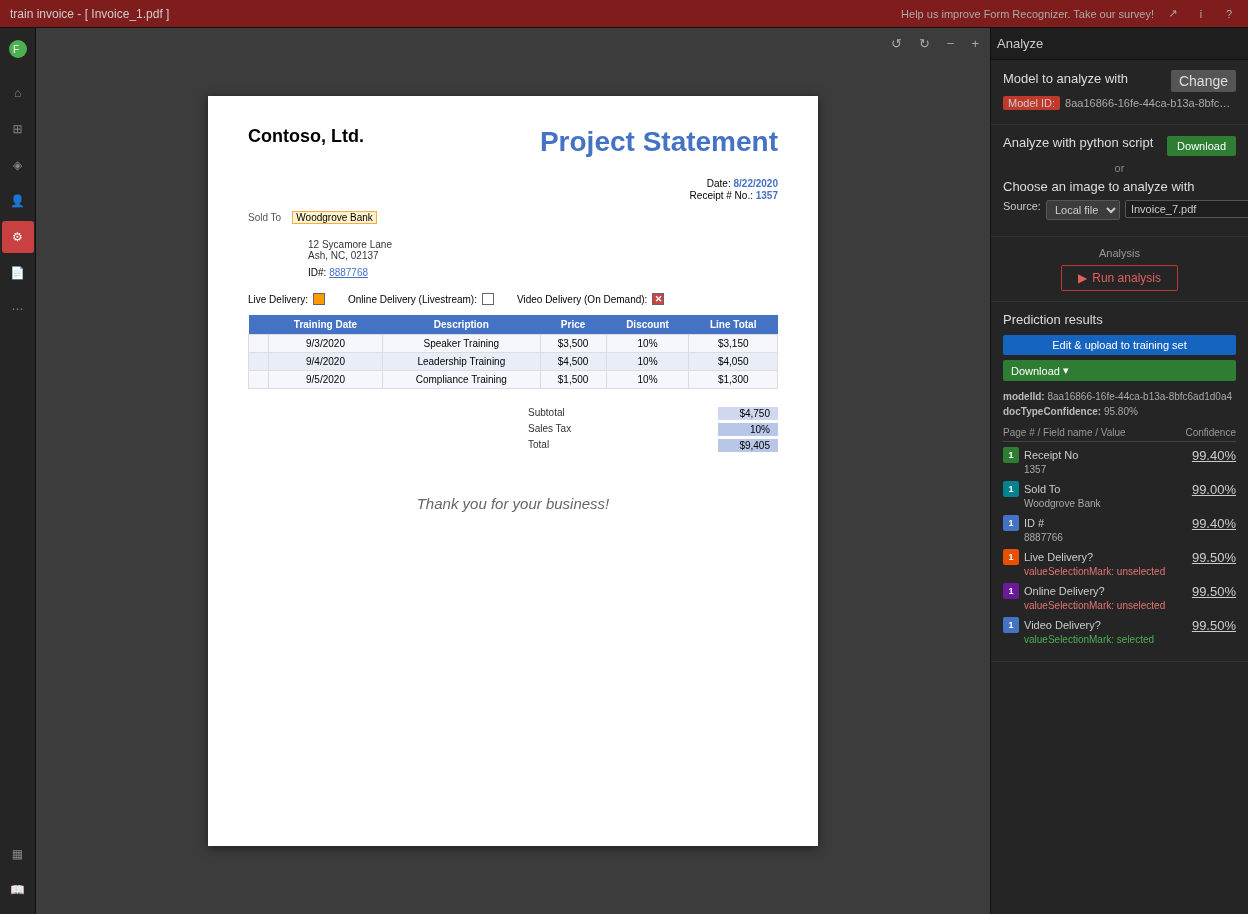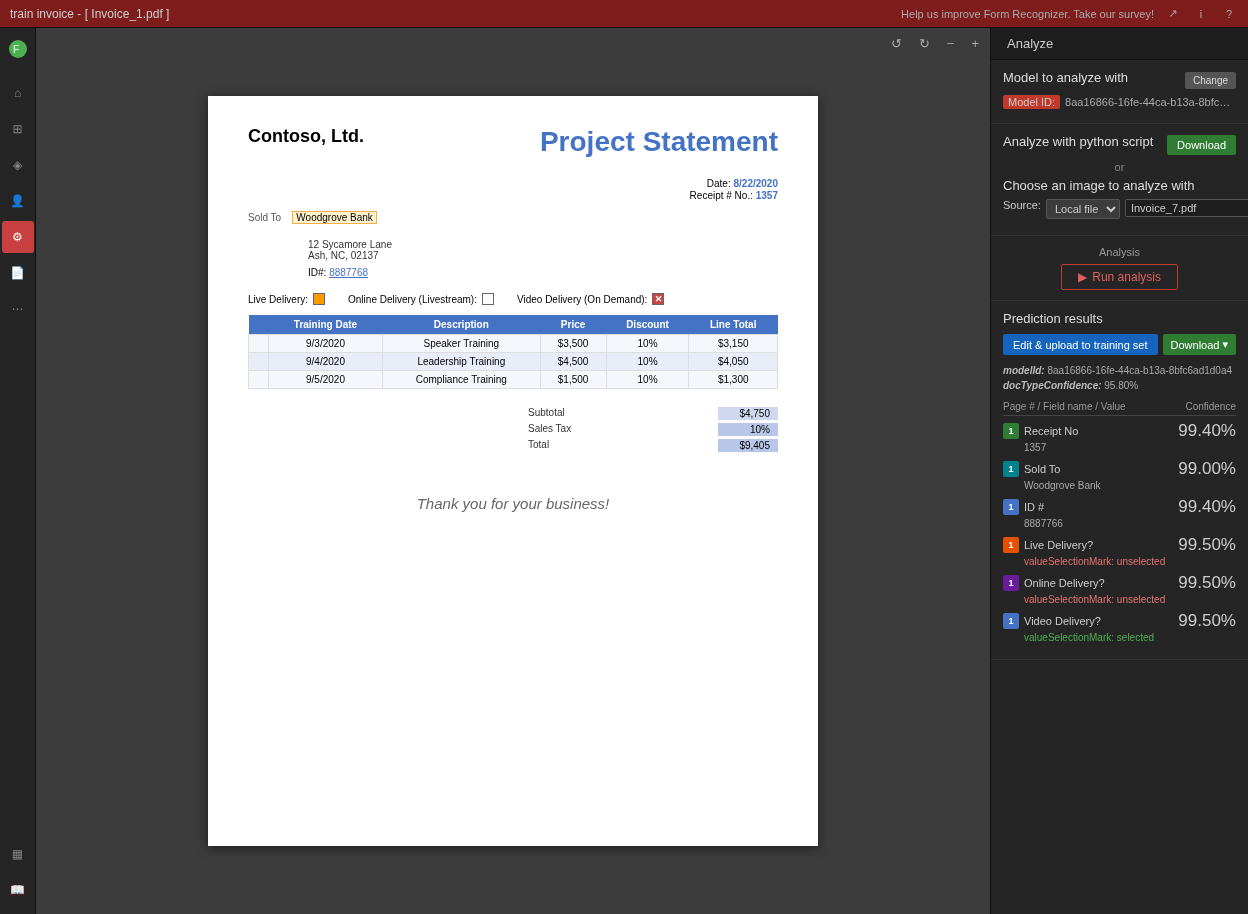--- a/index.html
+++ b/index.html
@@ -58,60 +58,60 @@
     .totals-row { display: flex; justify-content: space-between; margin: 3px 0; }
     .totals-row .total-label { color: #333; }
     .totals-row .total-value { background: #d0d8f0; padding: 1px 8px; min-width: 60px; text-align: right; }
     .totals-row.tax .total-value { background: #b8c6e8; }
     .totals-row.grand .total-value { background: #b8c6e8; }
 
     .doc-footer { text-align: center; color: #666; font-style: italic; margin-top: 20px; font-size: 15px; }
 
     
     .right-panel { width: 258px; background: #252526; border-left: 1px solid #111; display: flex; flex-direction: column; overflow-y: auto; flex-shrink: 0; }
-    .panel-header { background: #1e1e1e; padding: 8px 16px; font-size: 13px; color: #ccc; font-weight: 500; border-bottom: 1px solid #111; }
+    .panel-header { background: #1e1e1e; padding: 8px 6px; font-size: 13px; color: #ccc; font-weight: 500; border-bottom: 1px solid #111; }
     .panel-section { padding: 10px 12px; border-bottom: 1px solid #333; }
     .panel-section-title { font-size: 13px; color: #ddd; font-weight: 500; margin-bottom: 6px; }
 
     .model-row { display: flex; justify-content: space-between; align-items: center; margin-bottom: 4px; }
     .model-id-label { font-size: 11px; color: #ccc; background: #c0392b; padding: 1px 5px; border-radius: 2px; }
     .model-id-value { font-size: 11px; color: #aaa; flex: 1; margin-left: 5px; overflow: hidden; text-overflow: ellipsis; white-space: nowrap; }
-    .btn-change { background: #555; color: #ddd; border: none; padding: 3px 8px; cursor: pointer; font-size: 10px; border-radius: 2px; }
+    .btn-change { background: #555; color: #ddd; border: none; padding: 3px 8px; cursor: pointer; font-size: 14px; border-radius: 2px; }
 
     .btn-green { background: #2e7d32; color: #fff; border: none; padding: 4px 10px; cursor: pointer; font-size: 11px; border-radius: 2px; }
 
     .or-divider { text-align: center; color: #888; font-size: 11px; margin: 5px 0; }
 
     .source-row { display: flex; align-items: flex-start; gap: 5px; margin-bottom: 6px; }
     .source-label { font-size: 11px; color: #ccc; white-space: nowrap; }
     .source-select { background: #3c3c3c; color: #ccc; border: 1px solid #555; padding: 2px 4px; font-size: 11px; border-radius: 2px; cursor: pointer; }
     .source-input { background: #1e1e1e; color: #ccc; border: 1px solid #555; padding: 2px 5px; font-size: 11px; flex: 1; border-radius: 2px; }
 
     .analysis-label { text-align: center; font-size: 11px; color: #999; margin-bottom: 6px; }
     .btn-run { background: transparent; color: #e06060; border: 1px solid #c0392b; padding: 5px 16px; cursor: pointer; font-size: 12px; border-radius: 2px; display: flex; align-items: center; gap: 5px; margin: 0 auto; }
 
     .prediction-header { font-size: 13px; color: #ddd; font-weight: 500; margin-bottom: 8px; }
-    .pred-btn-row { display: flex; gap: 5px; margin-bottom: 8px; }
+    .pred-btn-row { display: flex; gap: 5px; margin-bottom: 8px; flex-direction: column; }
     .btn-blue { background: #1565c0; color: #fff; border: none; padding: 4px 8px; cursor: pointer; font-size: 11px; border-radius: 2px; flex: 1; }
     .btn-download-dd { background: #2e7d32; color: #fff; border: none; padding: 4px 8px; cursor: pointer; font-size: 11px; border-radius: 2px; display: flex; align-items: center; gap: 3px; }
     .pred-meta { font-size: 10px; color: #aaa; margin-bottom: 8px; line-height: 1.5; }
-    .pred-meta strong { color: #bbb; font-style: italic; }
+    .pred-meta strong { color: #bbb; }
 
     .confidence-header { display: flex; justify-content: space-between; font-size: 10px; color: #999; border-bottom: 1px solid #444; padding-bottom: 3px; margin-bottom: 5px; }
 
     .result-item { margin-bottom: 6px; }
     .result-row { display: flex; align-items: center; gap: 5px; margin-bottom: 1px; }
     .page-badge { width: 16px; height: 16px; border-radius: 2px; display: flex; align-items: center; justify-content: center; font-size: 9px; color: #fff; font-weight: bold; flex-shrink: 0; }
     .badge-blue { background: #4472c4; }
     .badge-green { background: #2e7d32; }
     .badge-teal { background: #00838f; }
     .badge-orange { background: #e65100; }
     .badge-purple { background: #6a1b9a; }
     .result-field { font-size: 11px; color: #ccc; flex: 1; }
-    .result-conf { font-size: 17px; color: #ccc; }
+    .result-conf { font-size: 13px; color: #ccc; text-decoration: underline; }
     .result-value { font-size: 10px; color: #aaa; padding-left: 21px; }
     .result-value.green { color: #4caf50; }
     .result-value.red { color: #e57373; }
   </style>
 </head>
 <body>
 
 <div class="topbar">
   <span>train invoice - [ Invoice_1.pdf ]</span>
   <div class="topbar-right">

